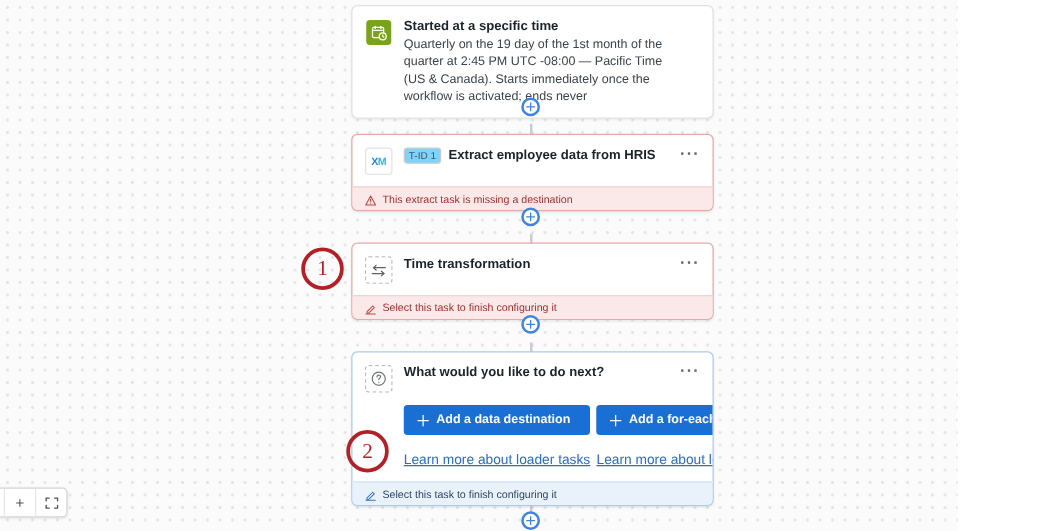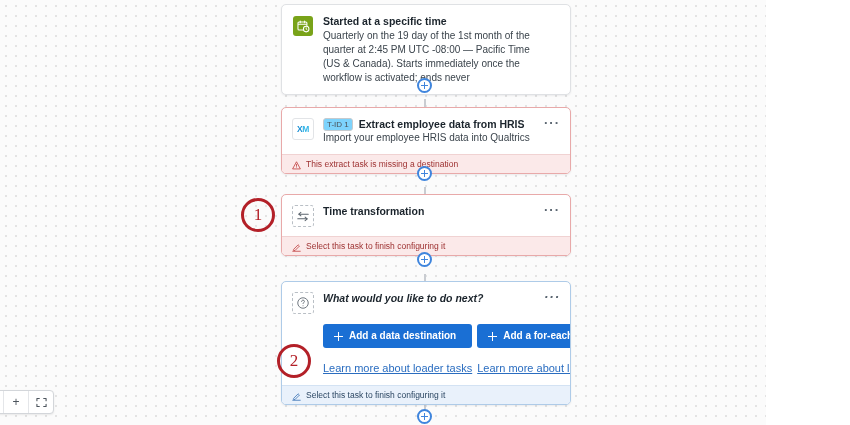--- a/index.html
+++ b/index.html
@@ -276,21 +276,20 @@
         <div class="icon-xm">
           <span class="xm-x">X</span>
             <span class="xm-m">M</span>
         </div>
       </div>
       <div class="card-text">
         <div class="title-row">
           <span class="tid-badge">T-ID 1</span>
           <span class="card-title" style="margin-bottom:0;">Extract employee data from HRIS</span>
         </div>
-        <div class="card-desc">Import your employee HRIS data into Qualtrics</div>
       </div>
       <div class="kebab">···</div>
     </div>
     <div class="status-row err">
       <svg width="9" height="9" viewBox="0 0 12 12" aria-hidden="true">
         <path d="M6 1L11.2 10.6H0.8L6 1Z" fill="none" stroke="#c14343" stroke-width="1.1" stroke-linejoin="round"></path>
         <path d="M6 4.5V7.1" stroke="#c14343" stroke-width="1.1" stroke-linecap="round"></path>
         <circle cx="6" cy="8.8" r="0.62" fill="#c14343"></circle>
       </svg>
       <span>This extract task is missing a destination</span>
@@ -324,21 +323,21 @@
       <span>Select this task to finish configuring it</span>
     </div>
   </div>
 
   <div class="anno" style="left:241px; top:198px;">1</div>
 
   <div class="node-plus" style="top:252px;"></div>
 
   <div class="card info" style="left:281px; top:281px; width:290px;">
     <div class="card-body" style="flex-direction:column; padding-bottom:11px;">
-      <div style="display:flex;font-style:italic;">
+      <div style="display:flex;">
         <div class="card-icon">
           <div class="icon-dashed">
             <svg width="14" height="14" viewBox="0 0 16 16" aria-hidden="true">
               <circle cx="8" cy="8" r="6" fill="none" stroke="#6c757d" stroke-width="1.1"></circle>
               <path d="M6.4 6.3c0-.95.75-1.6 1.65-1.6.92 0 1.6.6 1.6 1.45 0 1.25-1.6 1.3-1.6 2.5" fill="none" stroke="#6c757d" stroke-width="1.1" stroke-linecap="round"></path>
               <circle cx="8.05" cy="11.1" r="0.63" fill="#6c757d"></circle>
             </svg>
           </div>
         </div>
         <div class="card-text">

